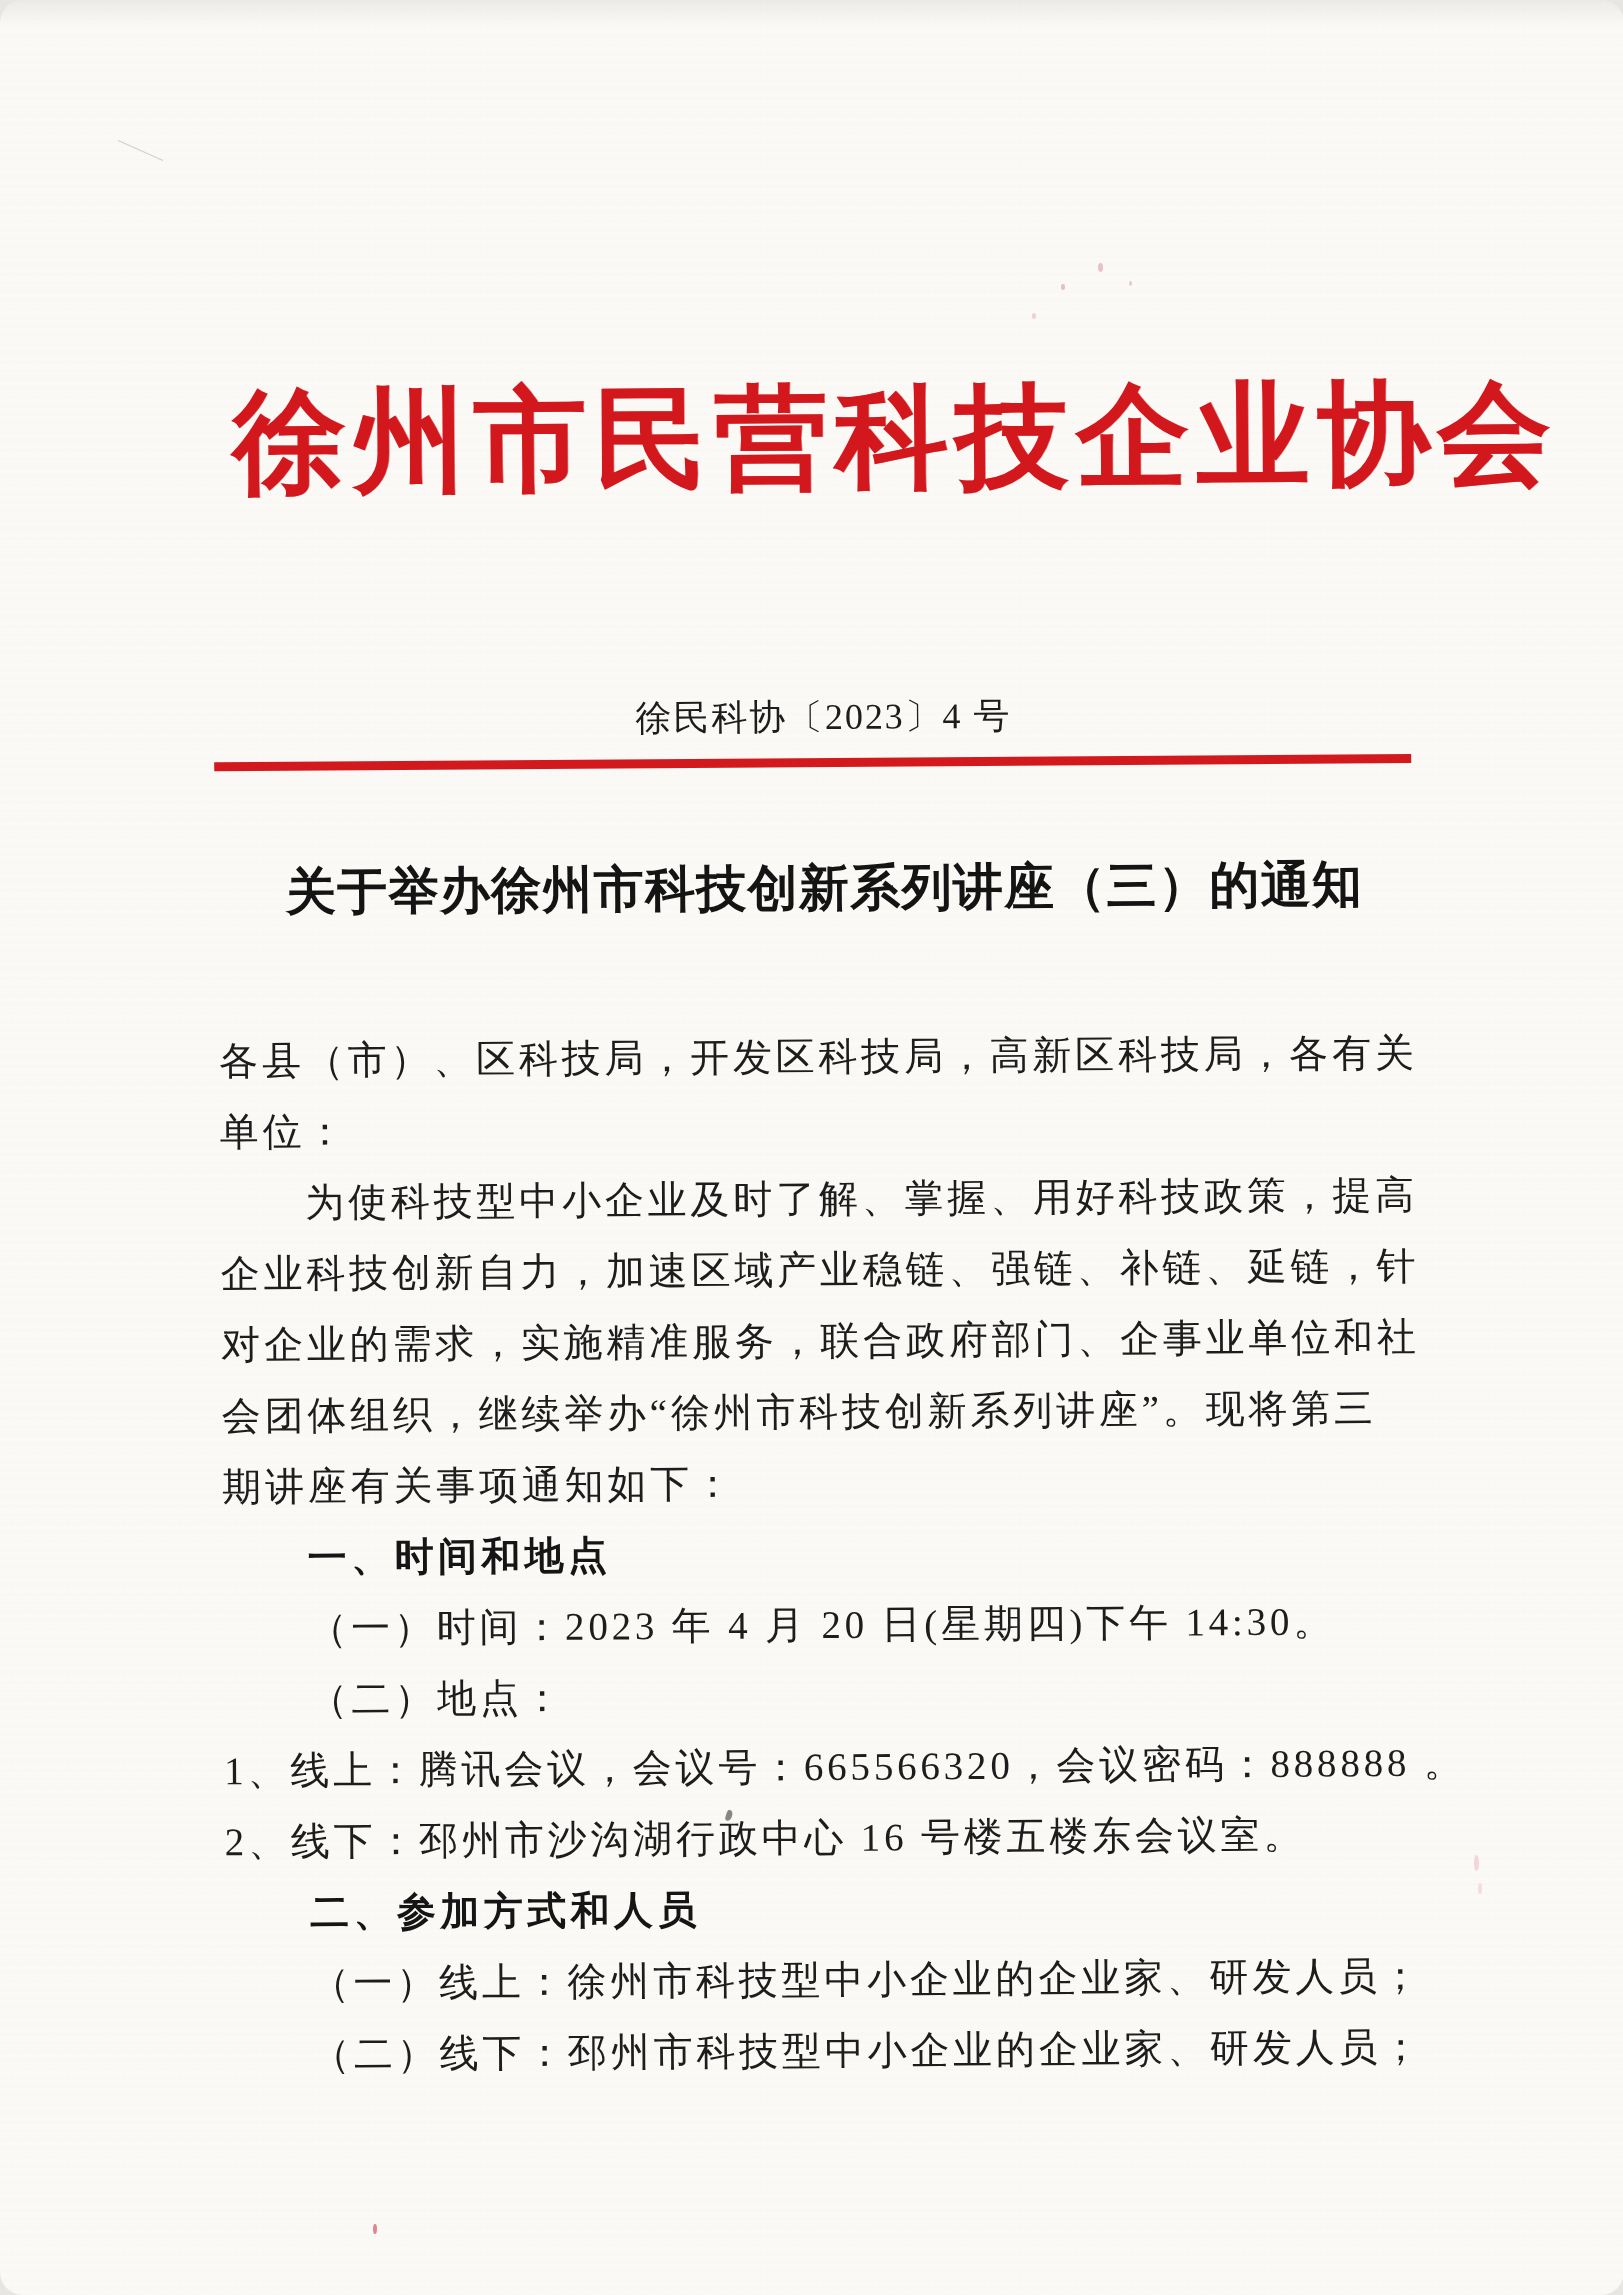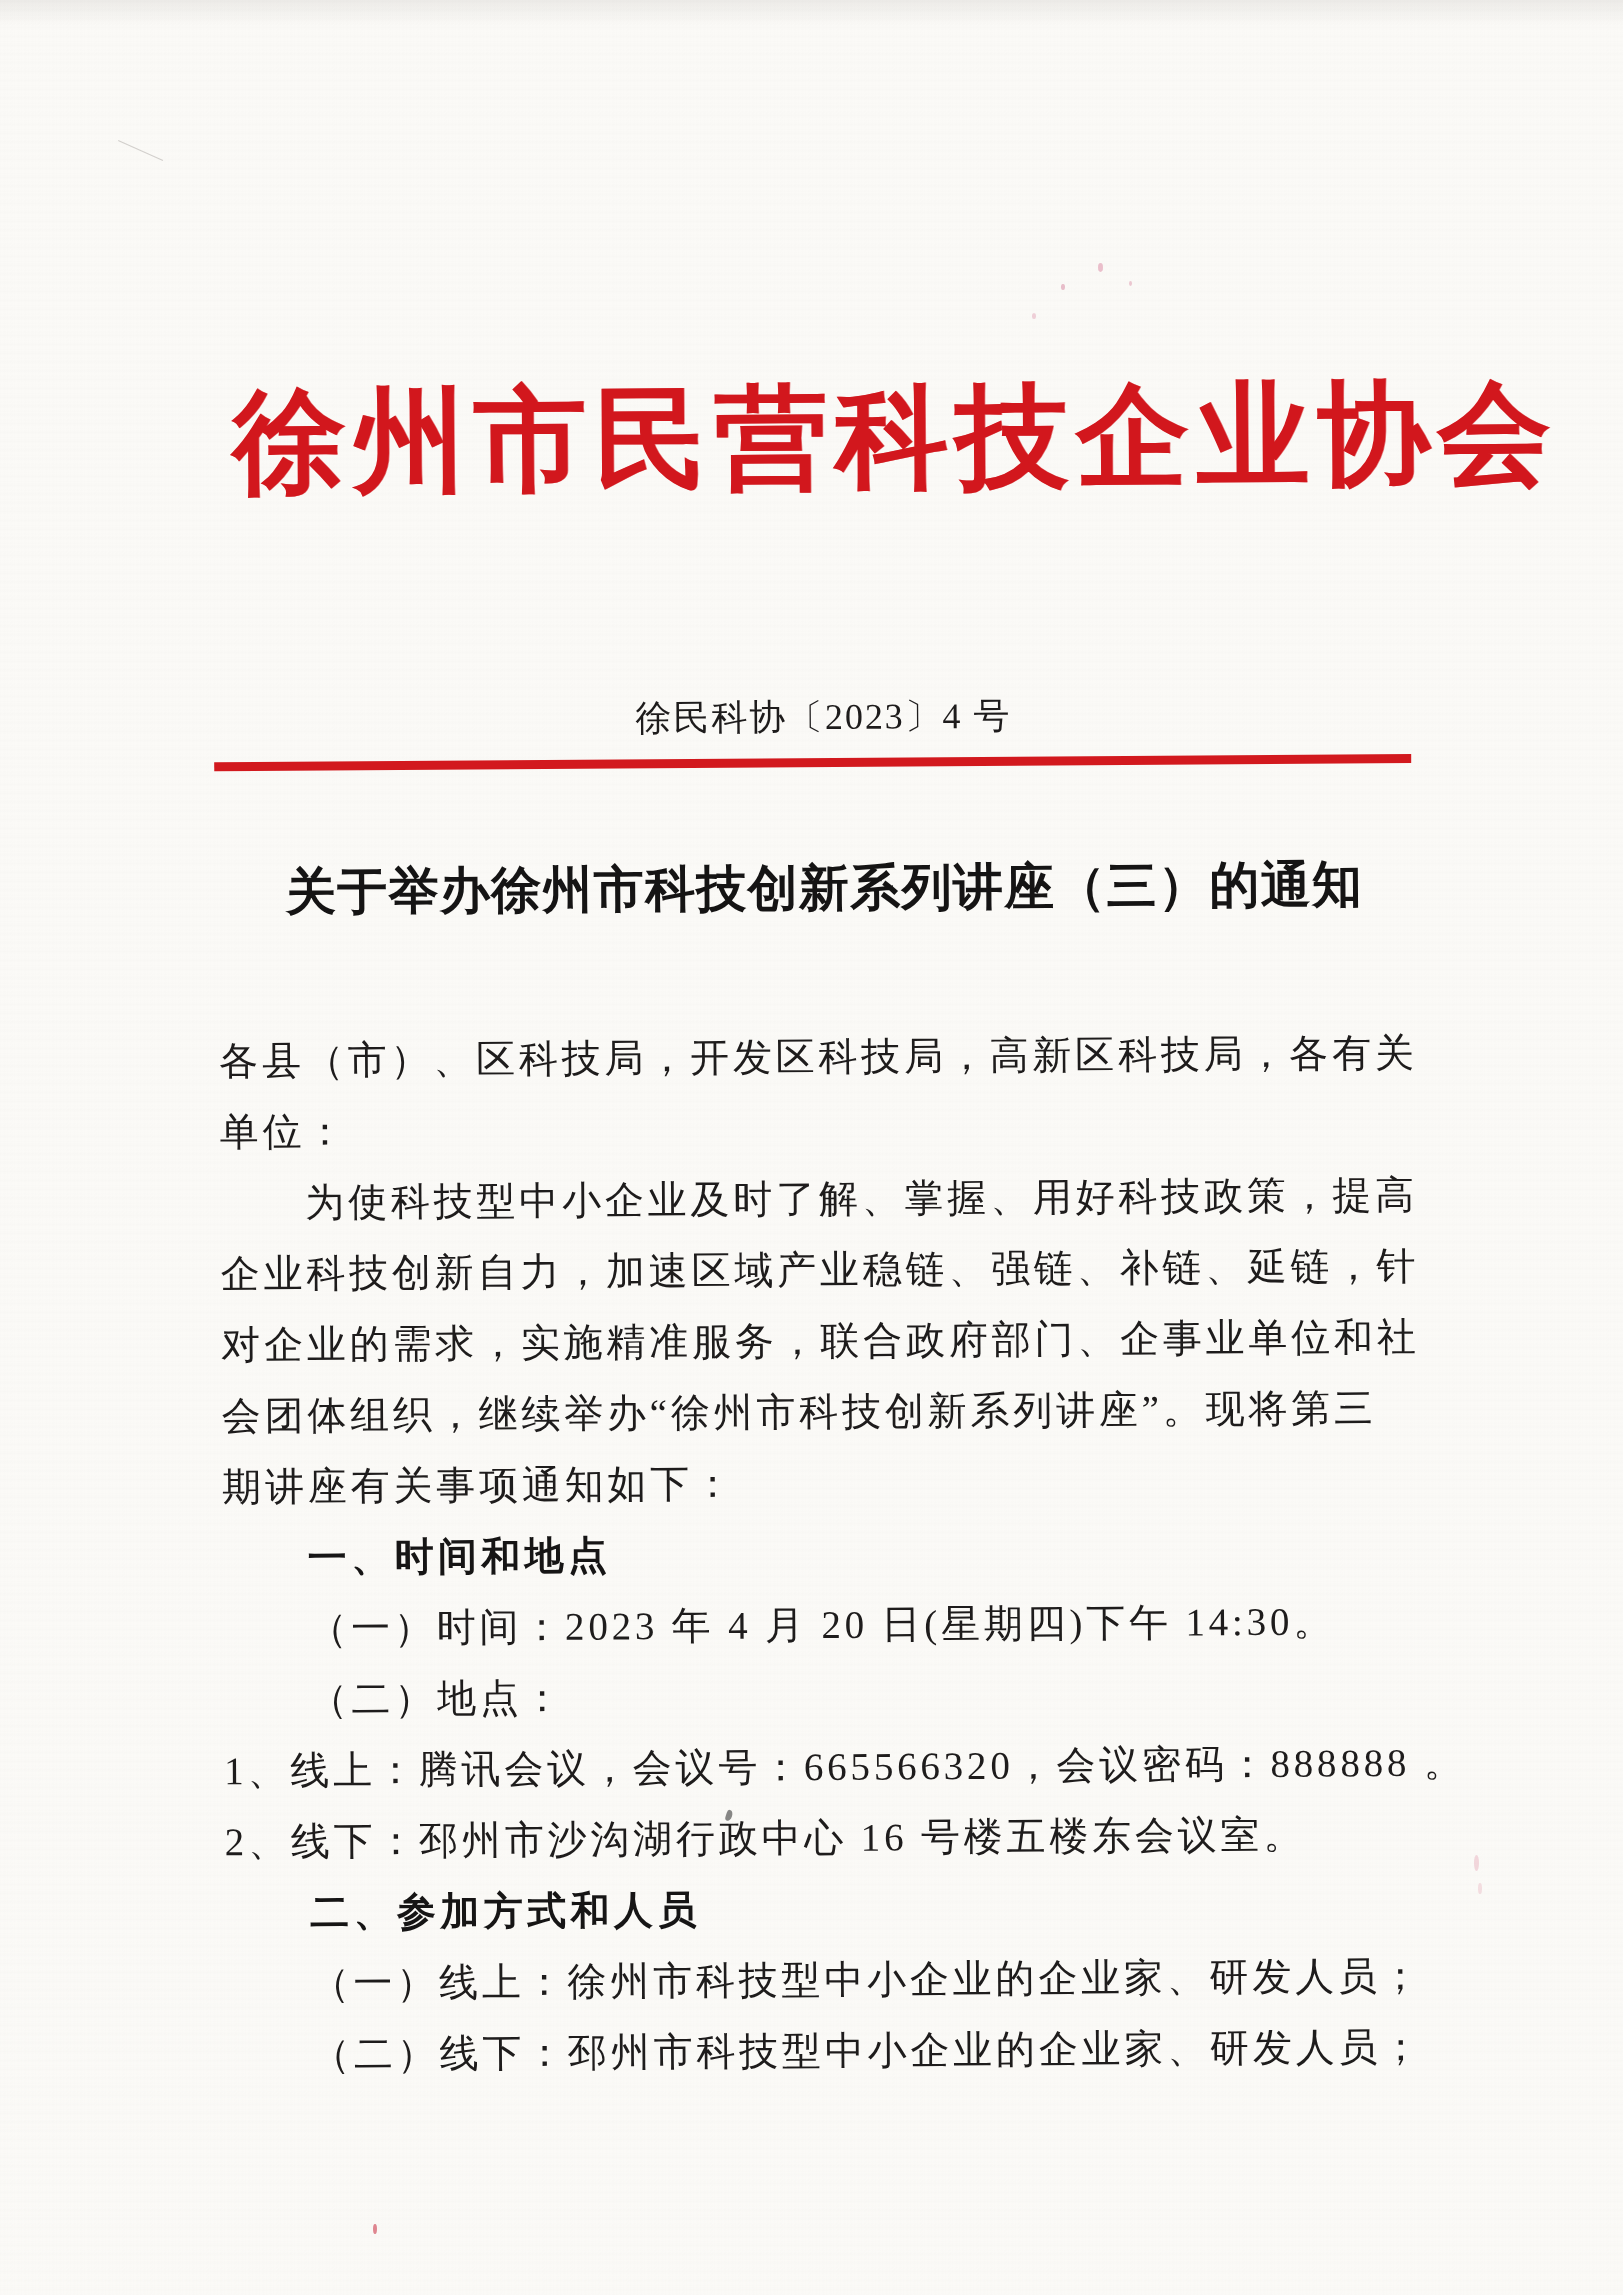--- a/index.html
+++ b/index.html
@@ -11,20 +11,21 @@
     position: relative;
     width: 1624px;
     height: 2295px;
     background: #fbfaf7;
     overflow: hidden;
     font-family: "Liberation Serif", "DejaVu Serif", serif;
     
     background-image:
       repeating-linear-gradient(90deg, rgba(0,0,0,0.006) 0px, rgba(0,0,0,0) 1.9px, rgba(0,0,0,0.004) 4.4px, rgba(0,0,0,0) 7px),
       repeating-linear-gradient(0deg, rgba(0,0,0,0.004) 0px, rgba(0,0,0,0) 3.1px, rgba(0,0,0,0.006) 5.7px, rgba(0,0,0,0) 8.8px);
+    border-radius: 23px;
   }
   .top-shade {
     position: absolute;
     top: 0; left: 0; right: 0;
     height: 26px;
     background: linear-gradient(to bottom, rgba(110,105,100,0.10), rgba(110,105,100,0));
   }
   .tilt {
     position: absolute;
     left: 220px;

